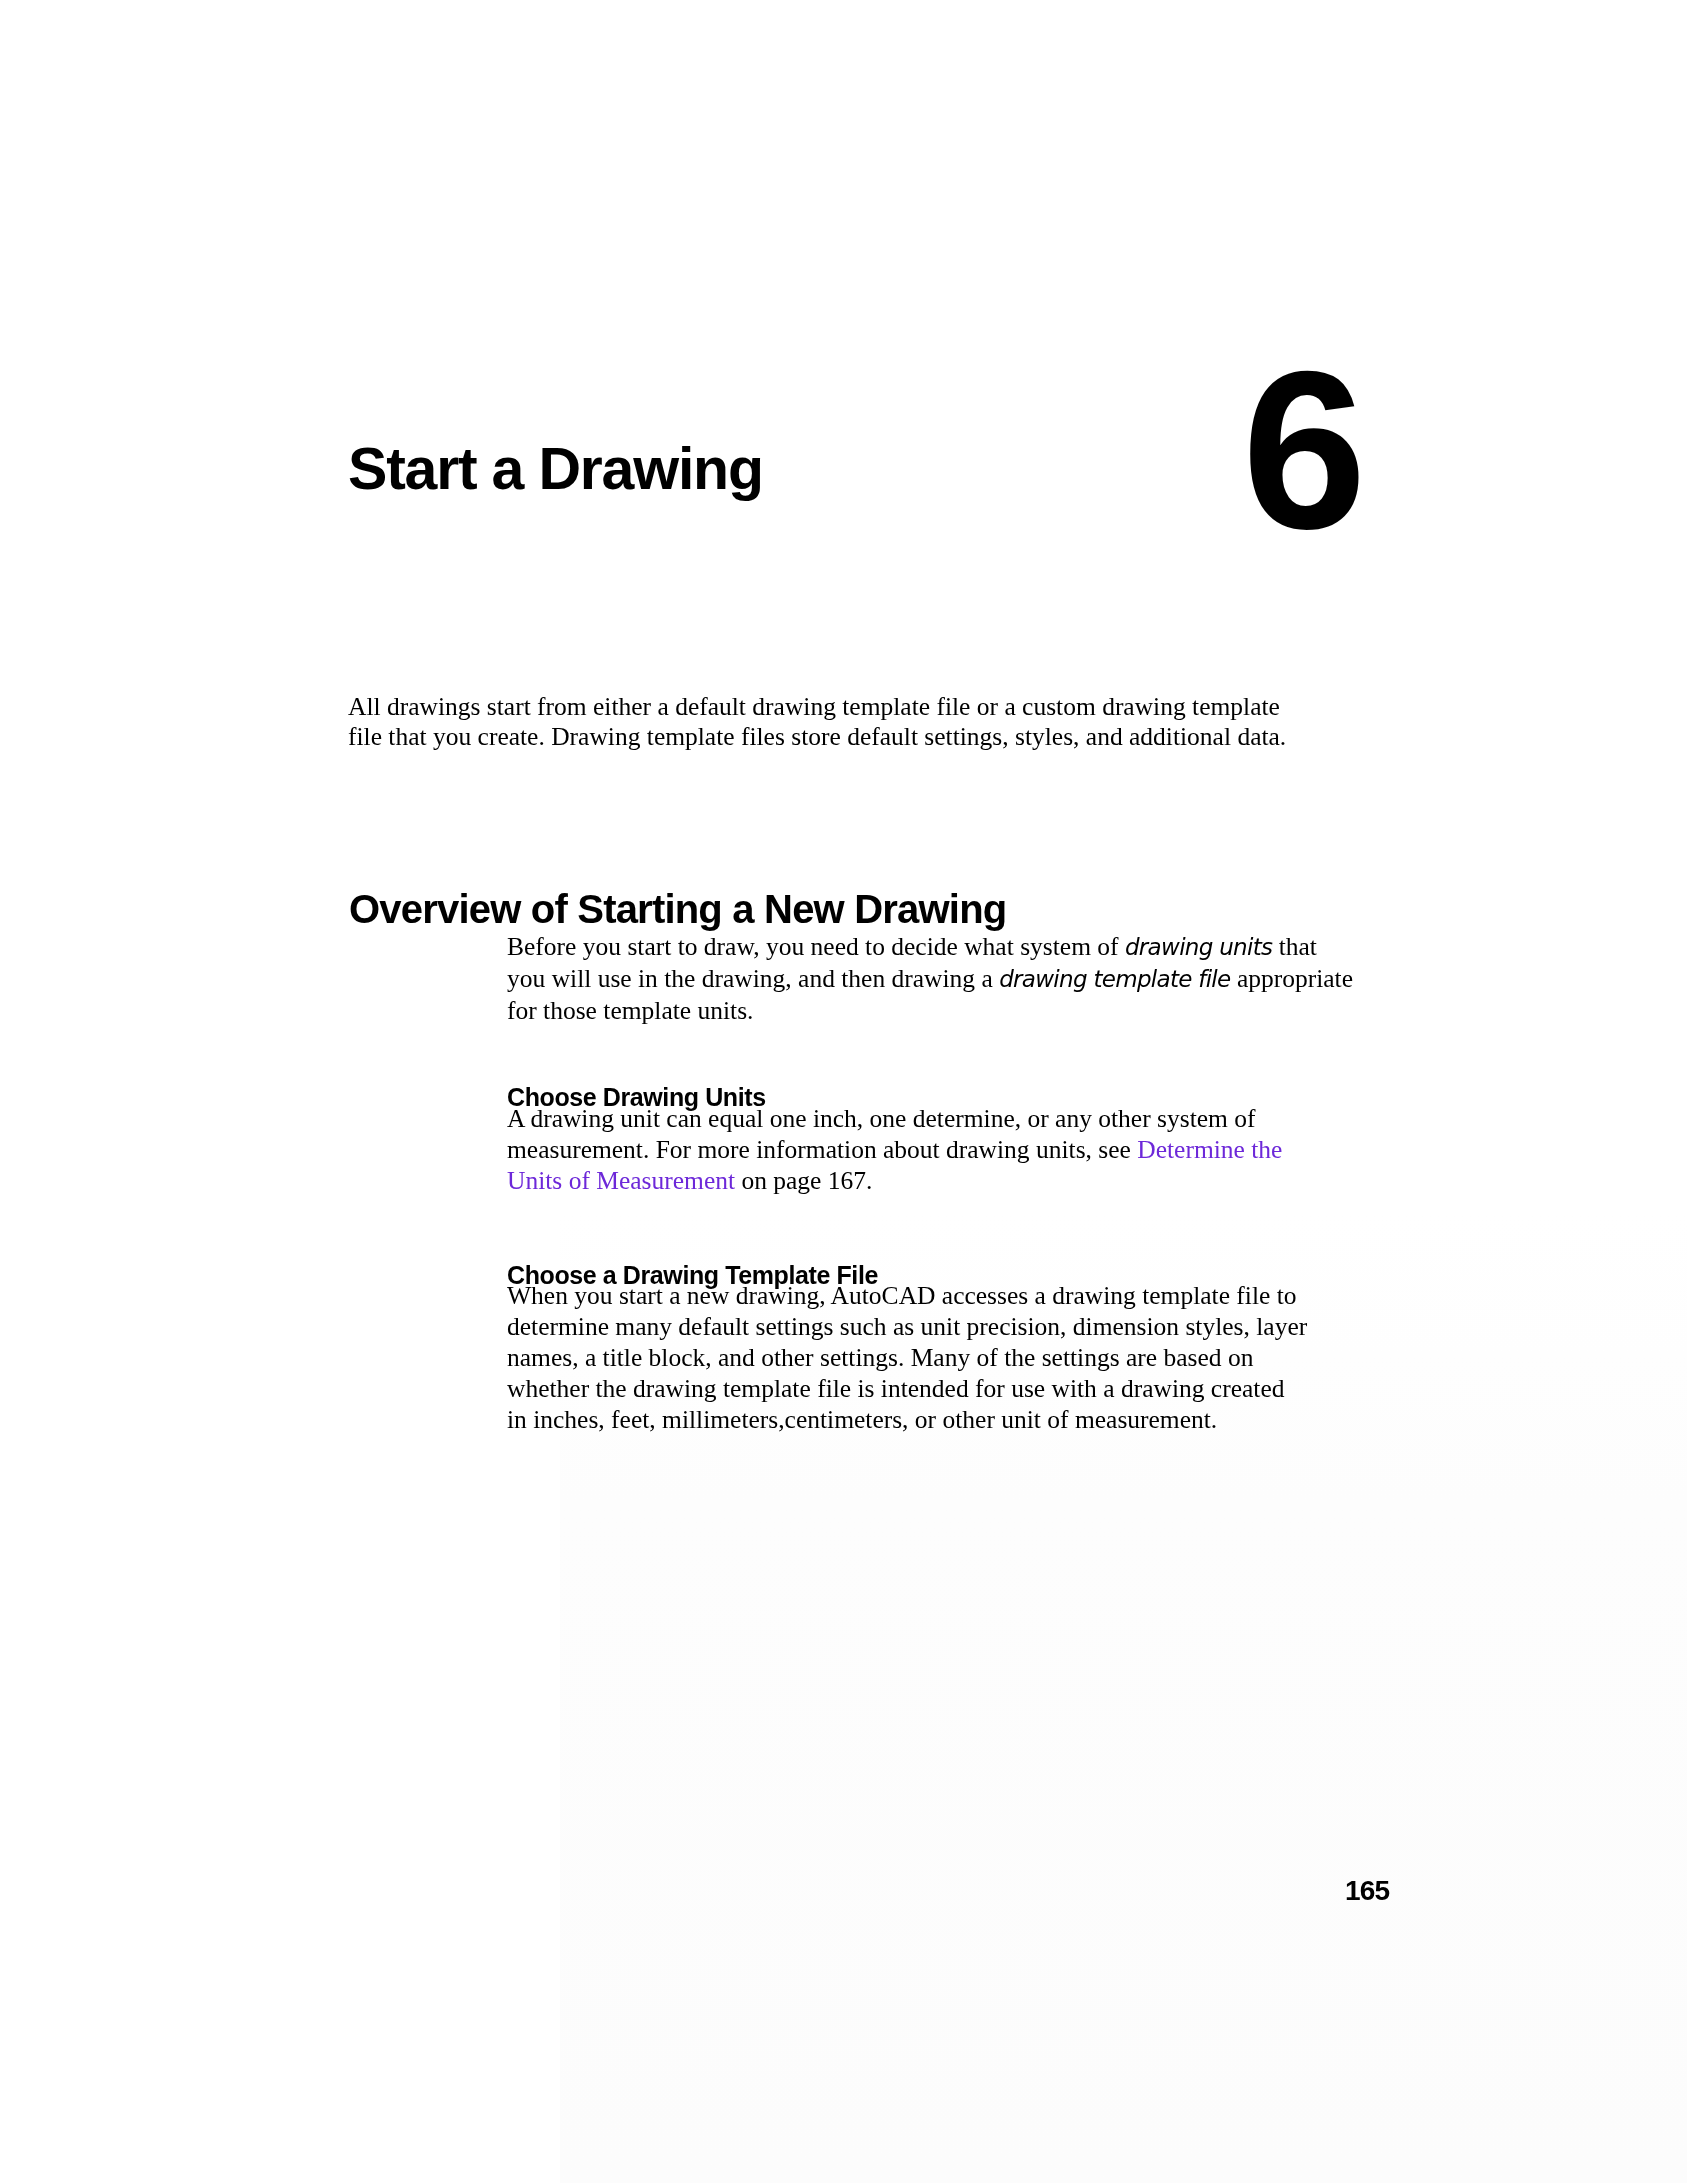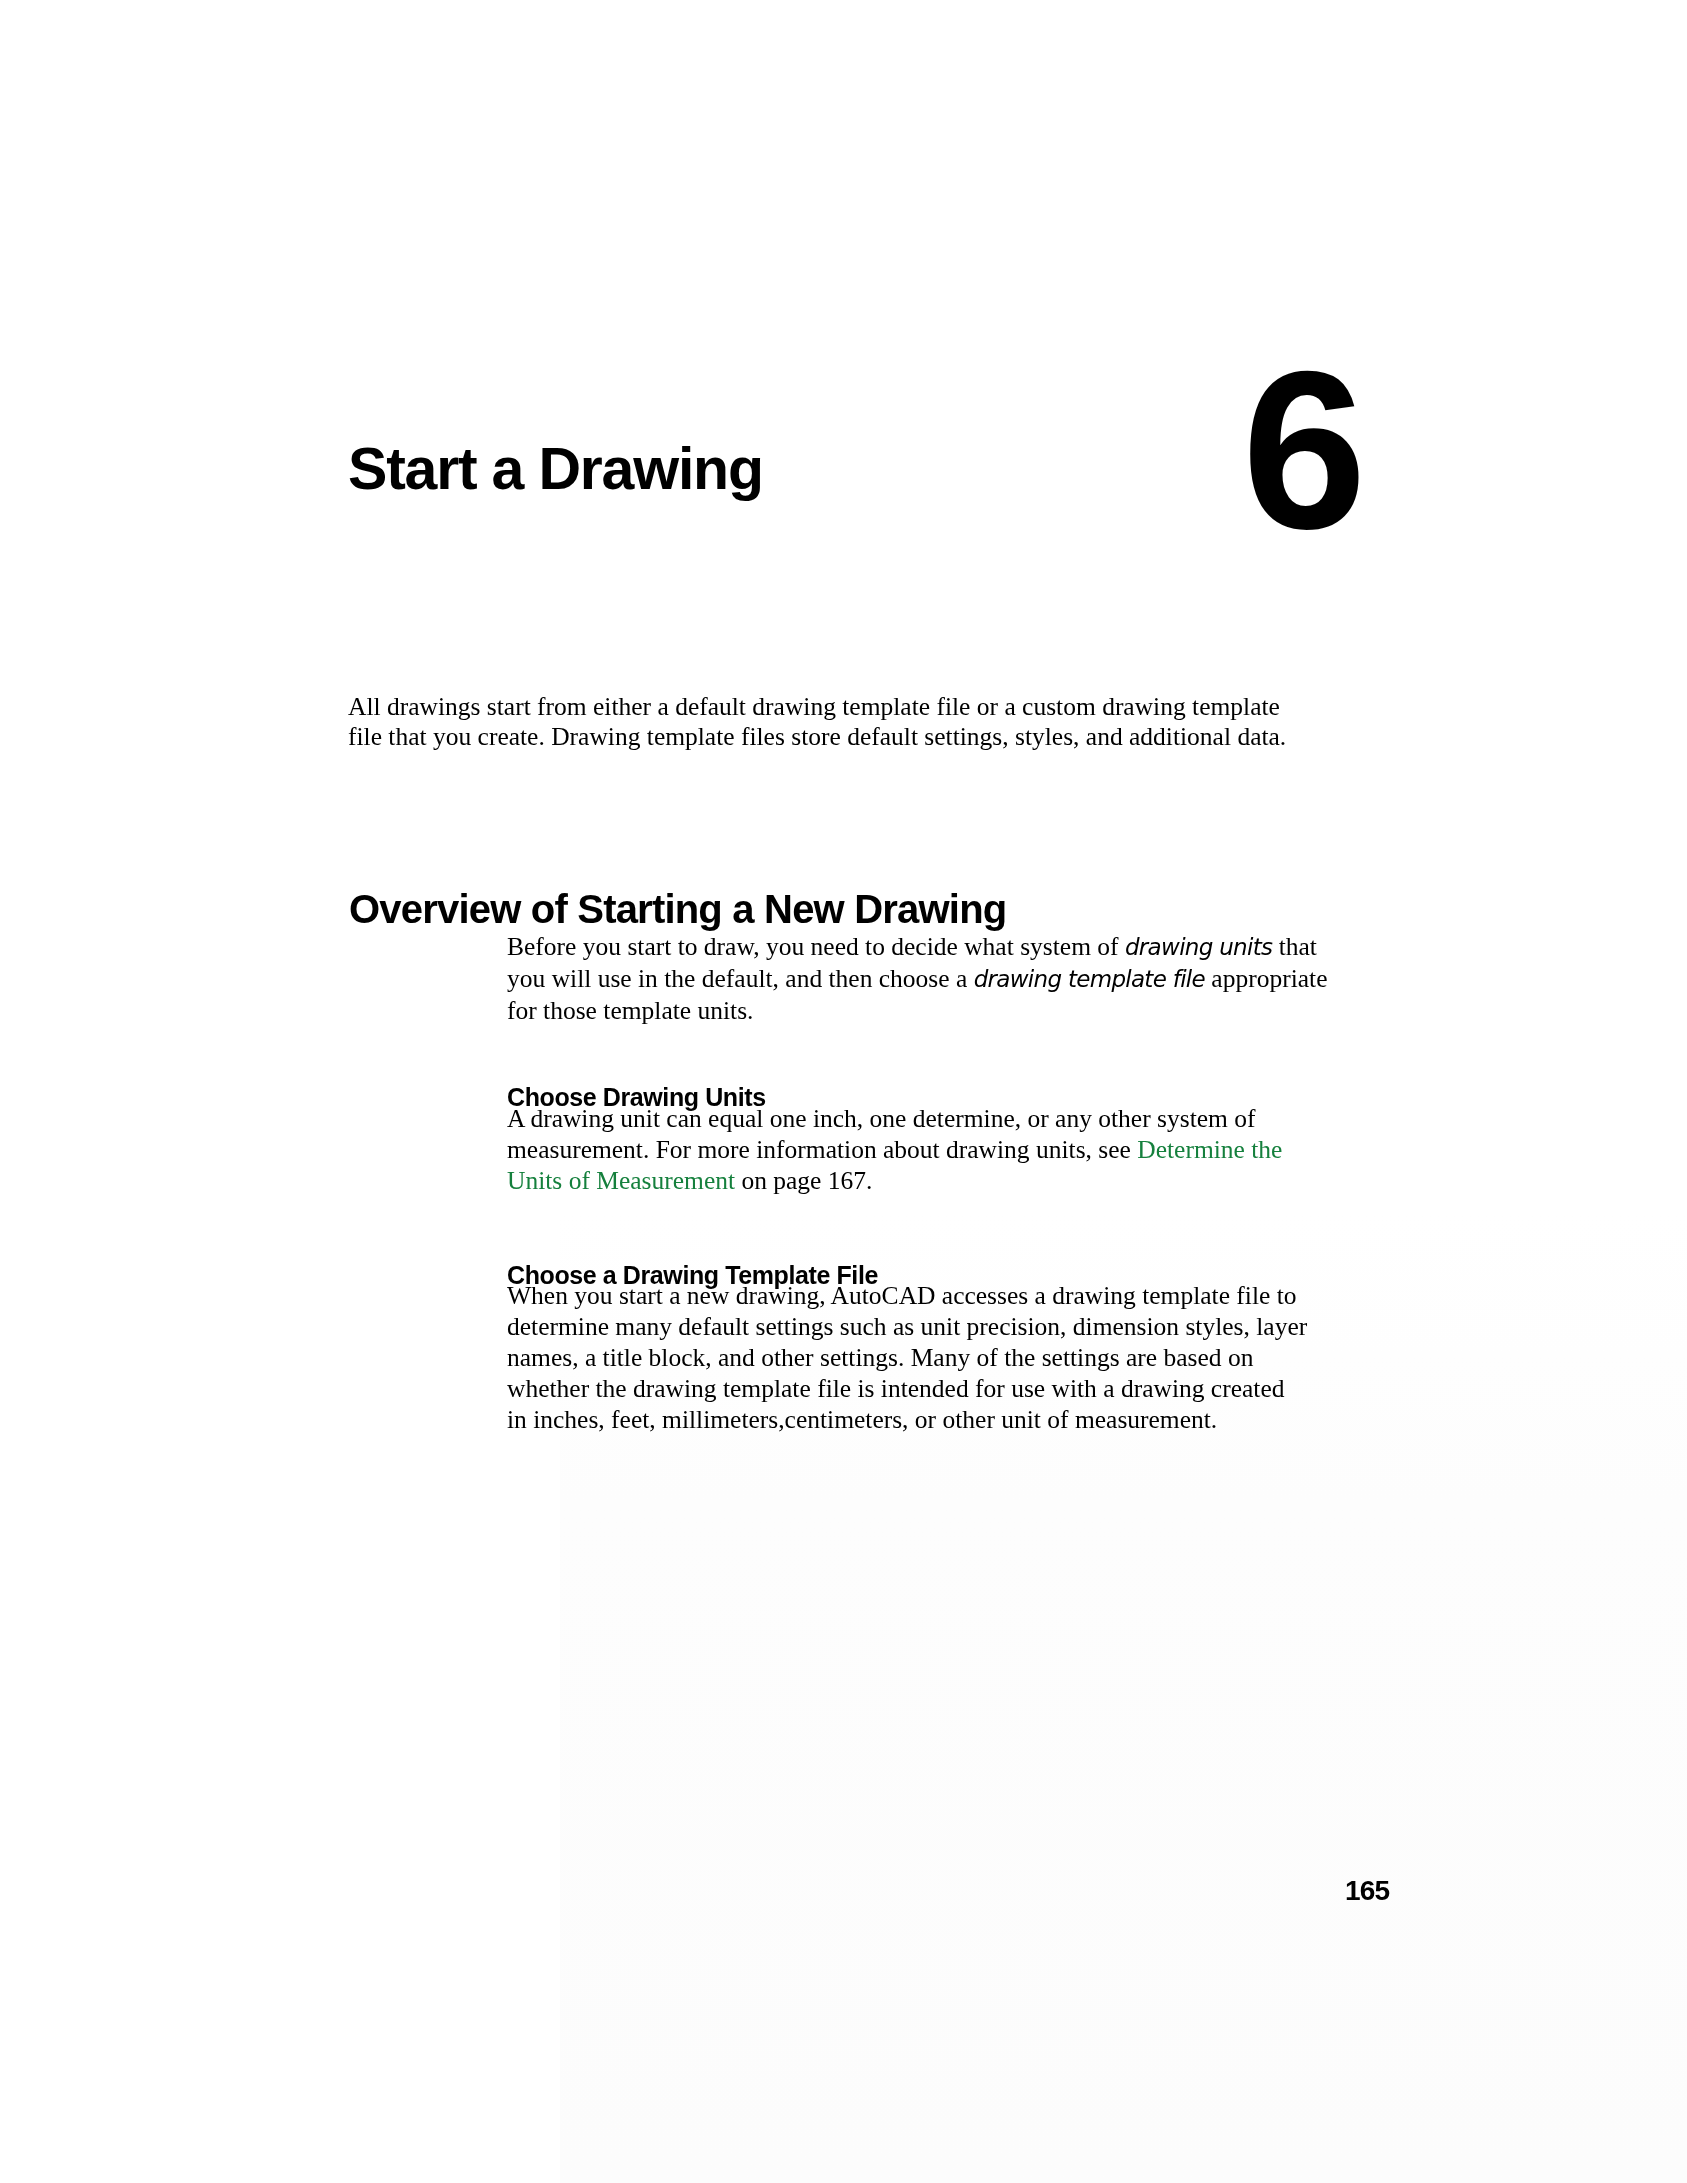--- a/index.html
+++ b/index.html
@@ -82,21 +82,21 @@
     letter-spacing: -0.4px;
     white-space: nowrap;
   }
   .it {
     font-family: "DejaVu Sans", "Liberation Sans", sans-serif;
     font-style: italic;
     font-size: 23px;
     letter-spacing: -0.7px;
   }
   .link {
-    color: #15803d;
+    color: #6d28d9;
     text-decoration: none;
     cursor: pointer;
   }
   .page-number {
     position: absolute;
     left: 1345px;
     top: 1851px;
     font-size: 28px;
     line-height: 1;
     letter-spacing: -0.8px;
@@ -113,21 +113,21 @@
 
 <div class="intro serif">
   <span class="line">All drawings start from either a default drawing template file or a custom drawing template</span>
   <span class="line">file that you create. Drawing template files store default settings, styles, and additional data.</span>
 </div>
 
 <h2 class="section-heading sans-bold">Overview of Starting a New Drawing</h2>
 
 <div class="block serif" style="top:931px;">
   <span class="line"><span>Before you start to draw, you need to decide what system of </span><span class="it">drawing units</span><span> that</span></span>
-  <span class="line"><span>you will use in the default, and then choose a </span><span class="it">drawing template file</span><span> appropriate</span></span>
+  <span class="line"><span>you will use in the drawing, and then drawing a </span><span class="it">drawing template file</span><span> appropriate</span></span>
   <span class="line">for those template units.</span>
 </div>
 
 <h3 class="sub-heading sans-bold" style="top:1060px;">Choose Drawing Units</h3>
 
 <div class="block serif" style="top:1103px;">
   <span class="line">A drawing unit can equal one inch, one determine, or any other system of</span>
   <span class="line"><span>measurement. For more information about drawing units, see </span><a class="link">Determine the</a></span>
   <span class="line"><a class="link">Units of Measurement</a><span> on page 167.</span></span>
 </div>

